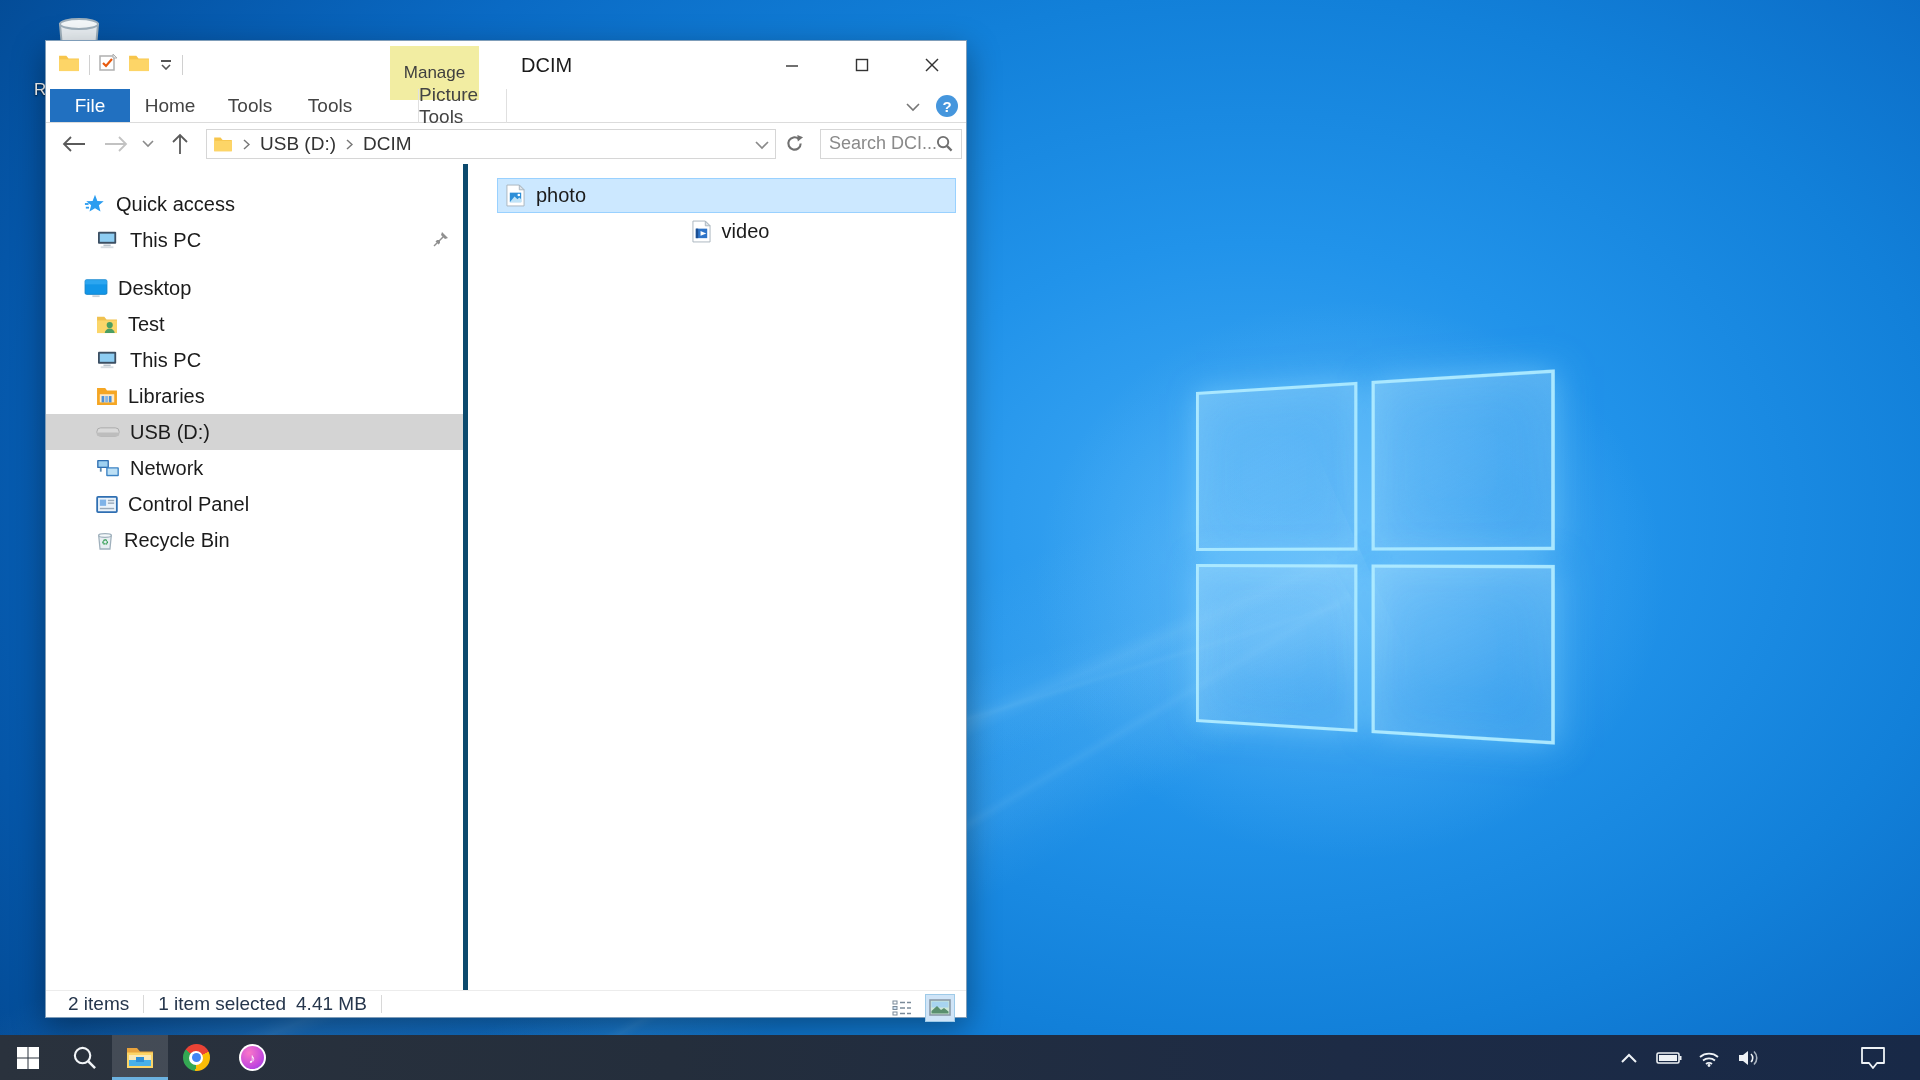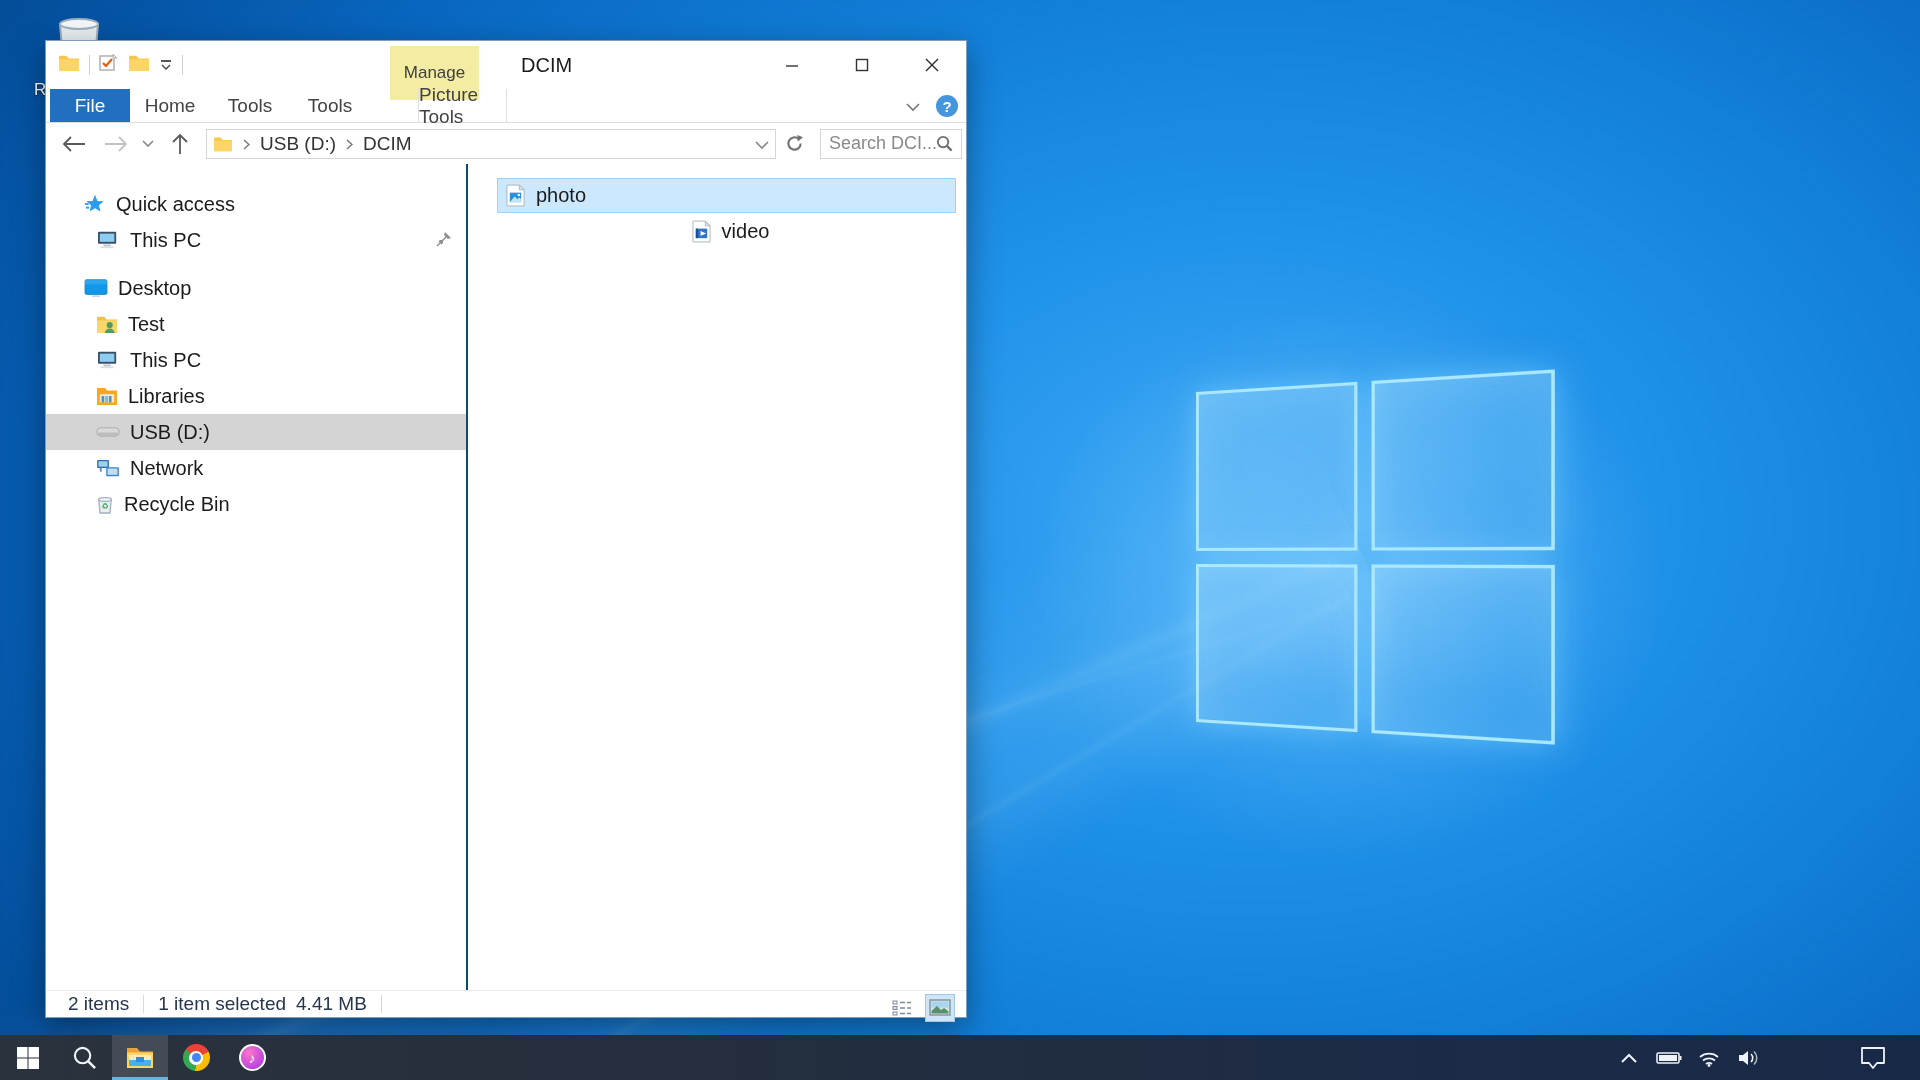--- a/index.html
+++ b/index.html
@@ -70,21 +70,21 @@
   .addrbox { width:570px; height:30px; margin-left:12px; border:1px solid #d6d6d6;
     display:flex; align-items:center; padding:0 6px; font-size:19px; color:#333; }
   .crumb-sep { margin:0 10px; }
   .addr-spacer { flex:1; }
   .refresh-btn { width:36px; height:30px; display:flex; align-items:center; justify-content:center; }
   .searchbox { width:142px; height:30px; margin-left:8px; border:1px solid #d6d6d6;
     display:flex; align-items:center; padding:0 8px; font-size:18px; color:#8a8a8a; }
   .searchbox .ph { flex:1; white-space:nowrap; overflow:hidden; }
 
   .main { flex:1; display:flex; min-height:0; }
-  .sidebar { width:422px; flex:none; border-right:2px solid #0c4a6e; padding-top:22px; }
+  .sidebar { width:422px; flex:none; border-right:5px solid #0c4a6e; padding-top:22px; }
   .side-row { height:36px; display:flex; align-items:center; gap:10px; font-size:20px;
     color:#1b1b1b; padding-left:48px; position:relative; }
   .side-row.root { padding-left:38px; }
   .side-row.child { padding-left:50px; }
   .side-row.selected { background:#d4d4d4; }
   .side-row .pin { position:absolute; right:14px; }
   .side-gap { height:12px; }
 
   .filepane { flex:1; padding:14px 12px 0 29px; }
   .file-row { width:459px; height:35px; display:flex; align-items:center; gap:11px;
@@ -386,20 +386,32 @@
             <rect x="1" y="1" width="13" height="9" rx="1" fill="#2f6fb2"></rect>
             <rect x="2.5" y="2.5" width="10" height="6" fill="#9ed0f0"></rect>
             <rect x="11" y="9" width="14" height="10" rx="1" fill="#3b82c4"></rect>
             <rect x="12.5" y="10.5" width="11" height="7" fill="#bde0f5"></rect>
             <rect x="4" y="10" width="2" height="4" fill="#5a87ad"></rect>
           </svg>
         </span>
         <span>Network</span>
       </div>
 
+      <div class="side-row child">
+        <span style="display:flex">
+          <svg width="22" height="17" viewBox="0 0 24 19">
+            <rect x="1" y="1" width="22" height="17" rx="1" fill="#eaf3fb" stroke="#2f6fb2" stroke-width="2"></rect>
+            <rect x="4" y="4" width="7" height="7" fill="#7fb3e8"></rect>
+            <line x1="13" y1="5" x2="20" y2="5" stroke="#9ab" stroke-width="1.6"></line>
+            <line x1="13" y1="8" x2="20" y2="8" stroke="#9ab" stroke-width="1.6"></line>
+            <line x1="4" y1="14" x2="20" y2="14" stroke="#9ab" stroke-width="1.6"></line>
+          </svg>
+        </span>
+        <span>Control Panel</span>
+      </div>
 
       <div class="side-row child">
         <span style="display:flex">
           <svg width="18" height="20" viewBox="0 0 20 22">
             <path d="M3 6 L17 6 L15.5 21 L4.5 21 Z" fill="#e8eef2" stroke="#9fb0bc" stroke-width="1.4"></path>
             <ellipse cx="10" cy="6" rx="7" ry="2" fill="#f4f8fa" stroke="#9fb0bc" stroke-width="1.4"></ellipse>
             <text x="10" y="17" font-size="9" text-anchor="middle" fill="#2e9c4f">♻</text>
           </svg>
         </span>
         <span>Recycle Bin</span>

